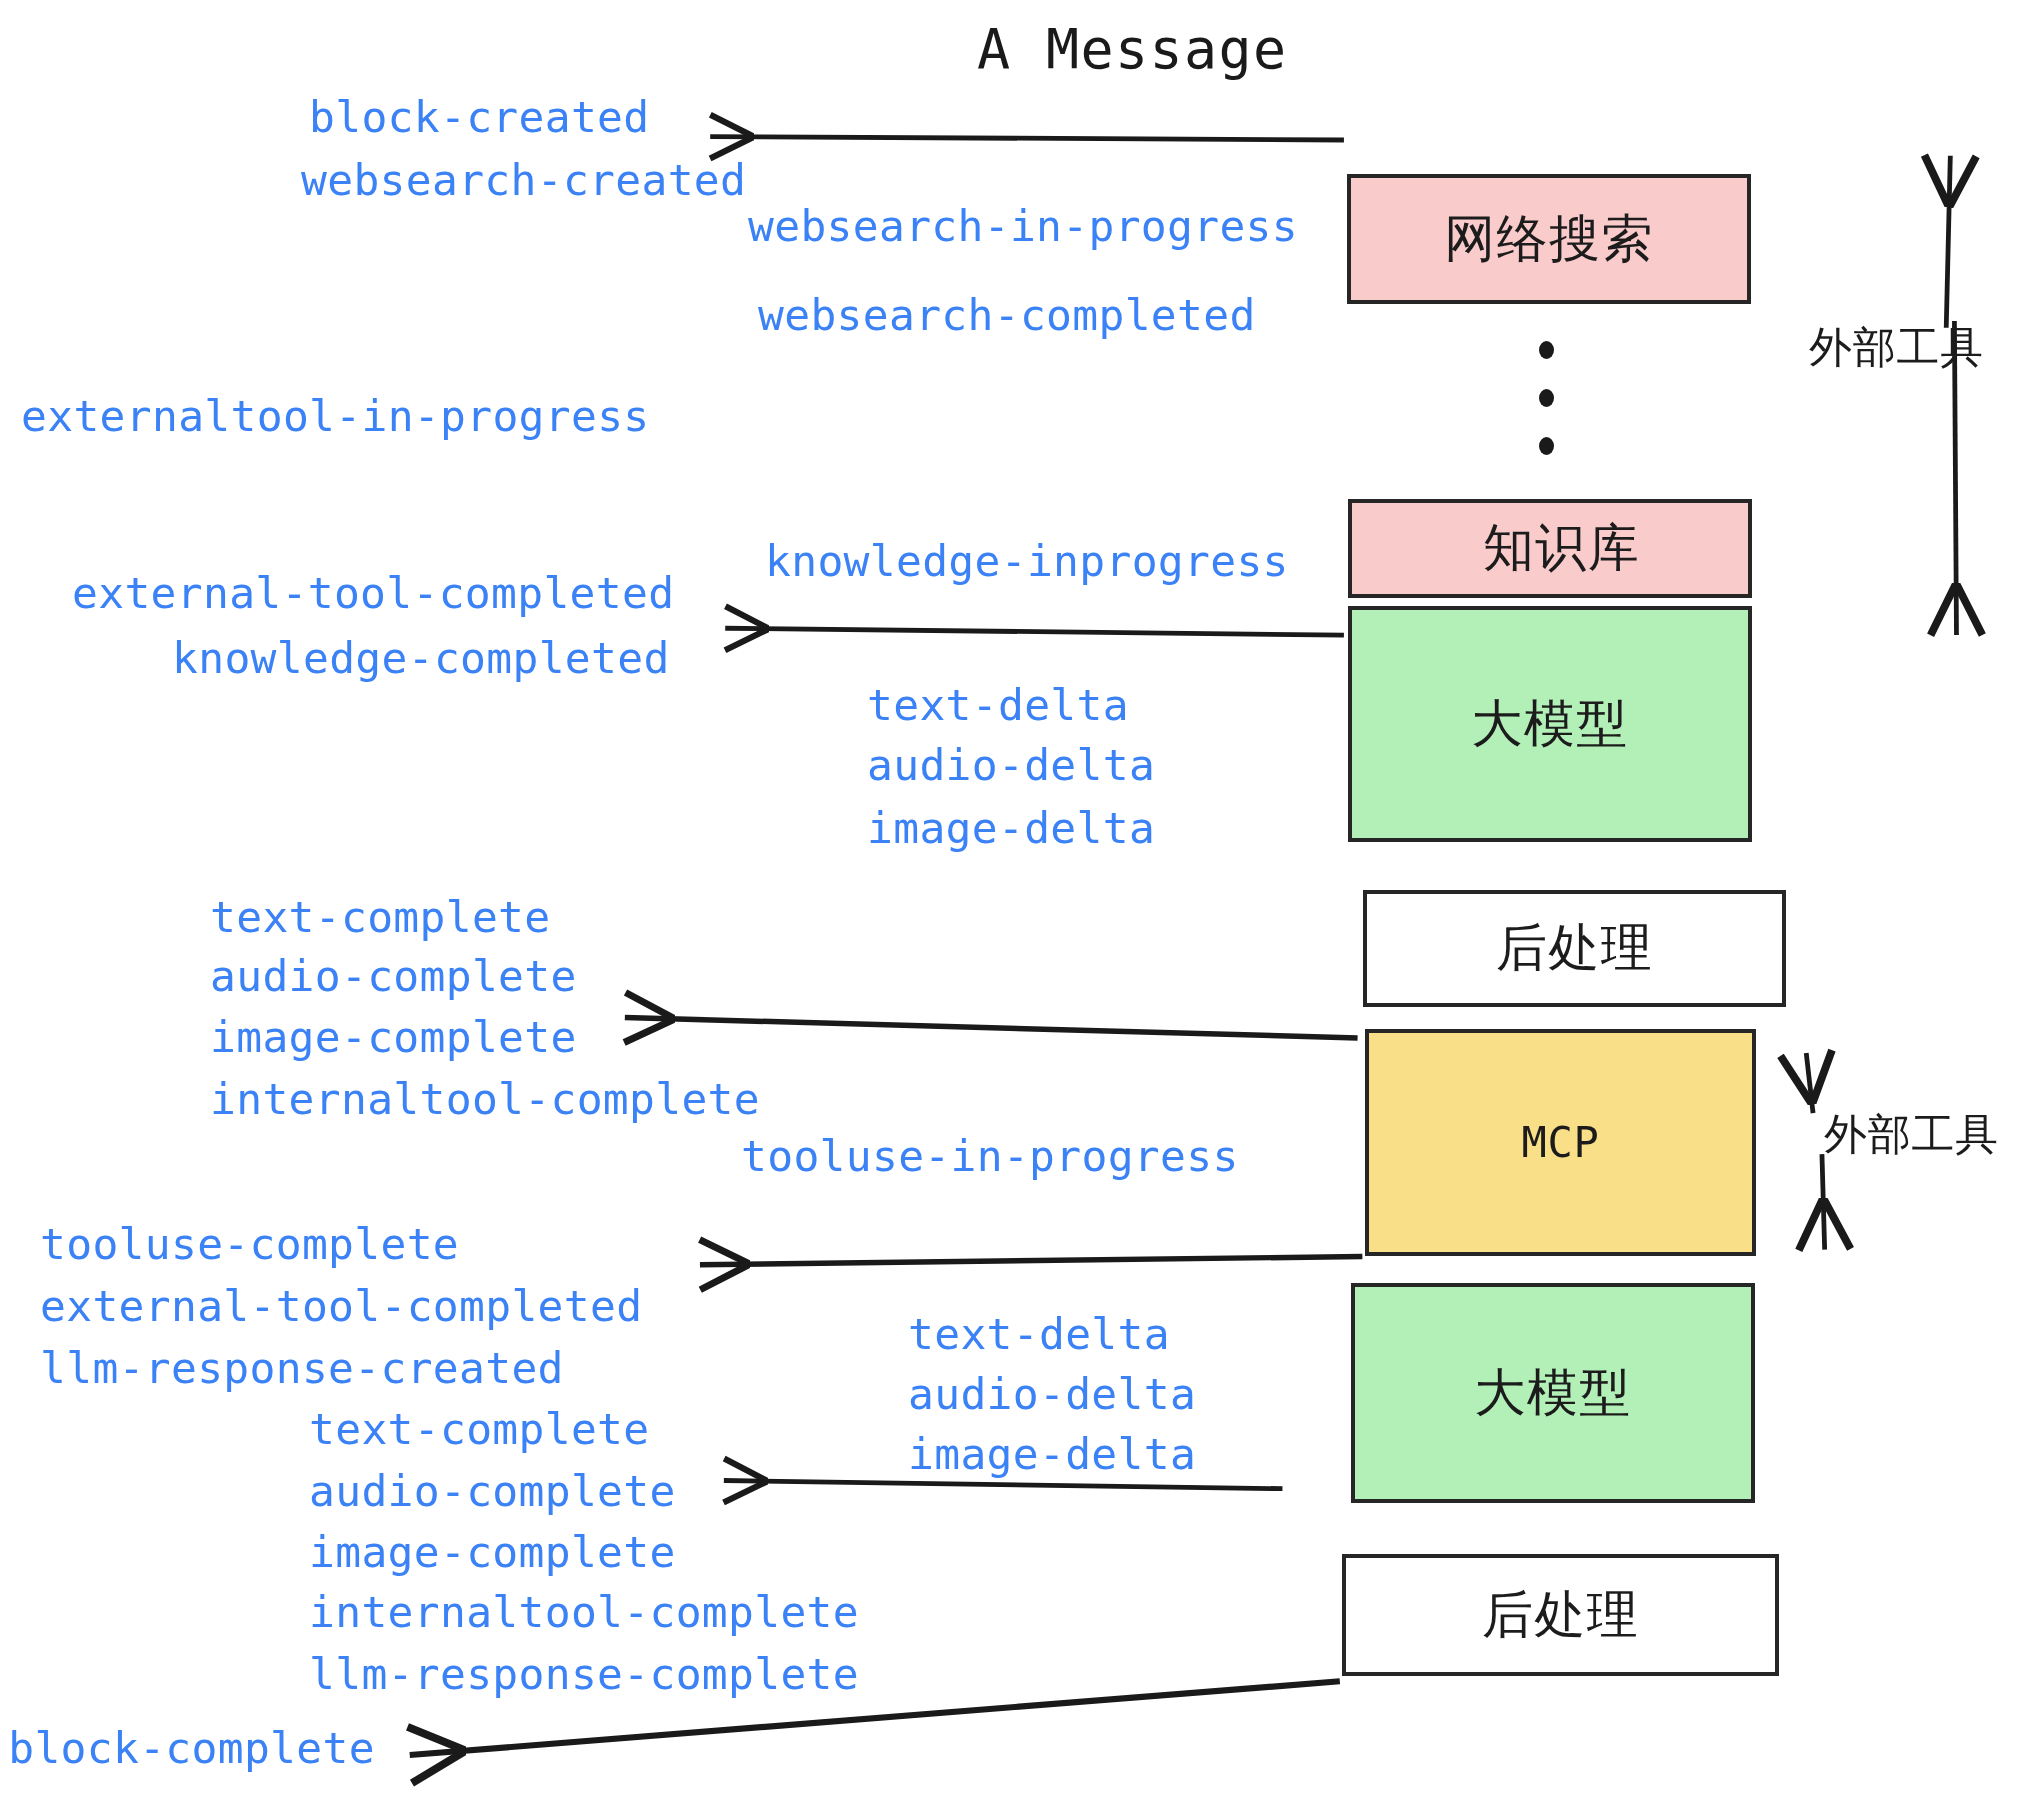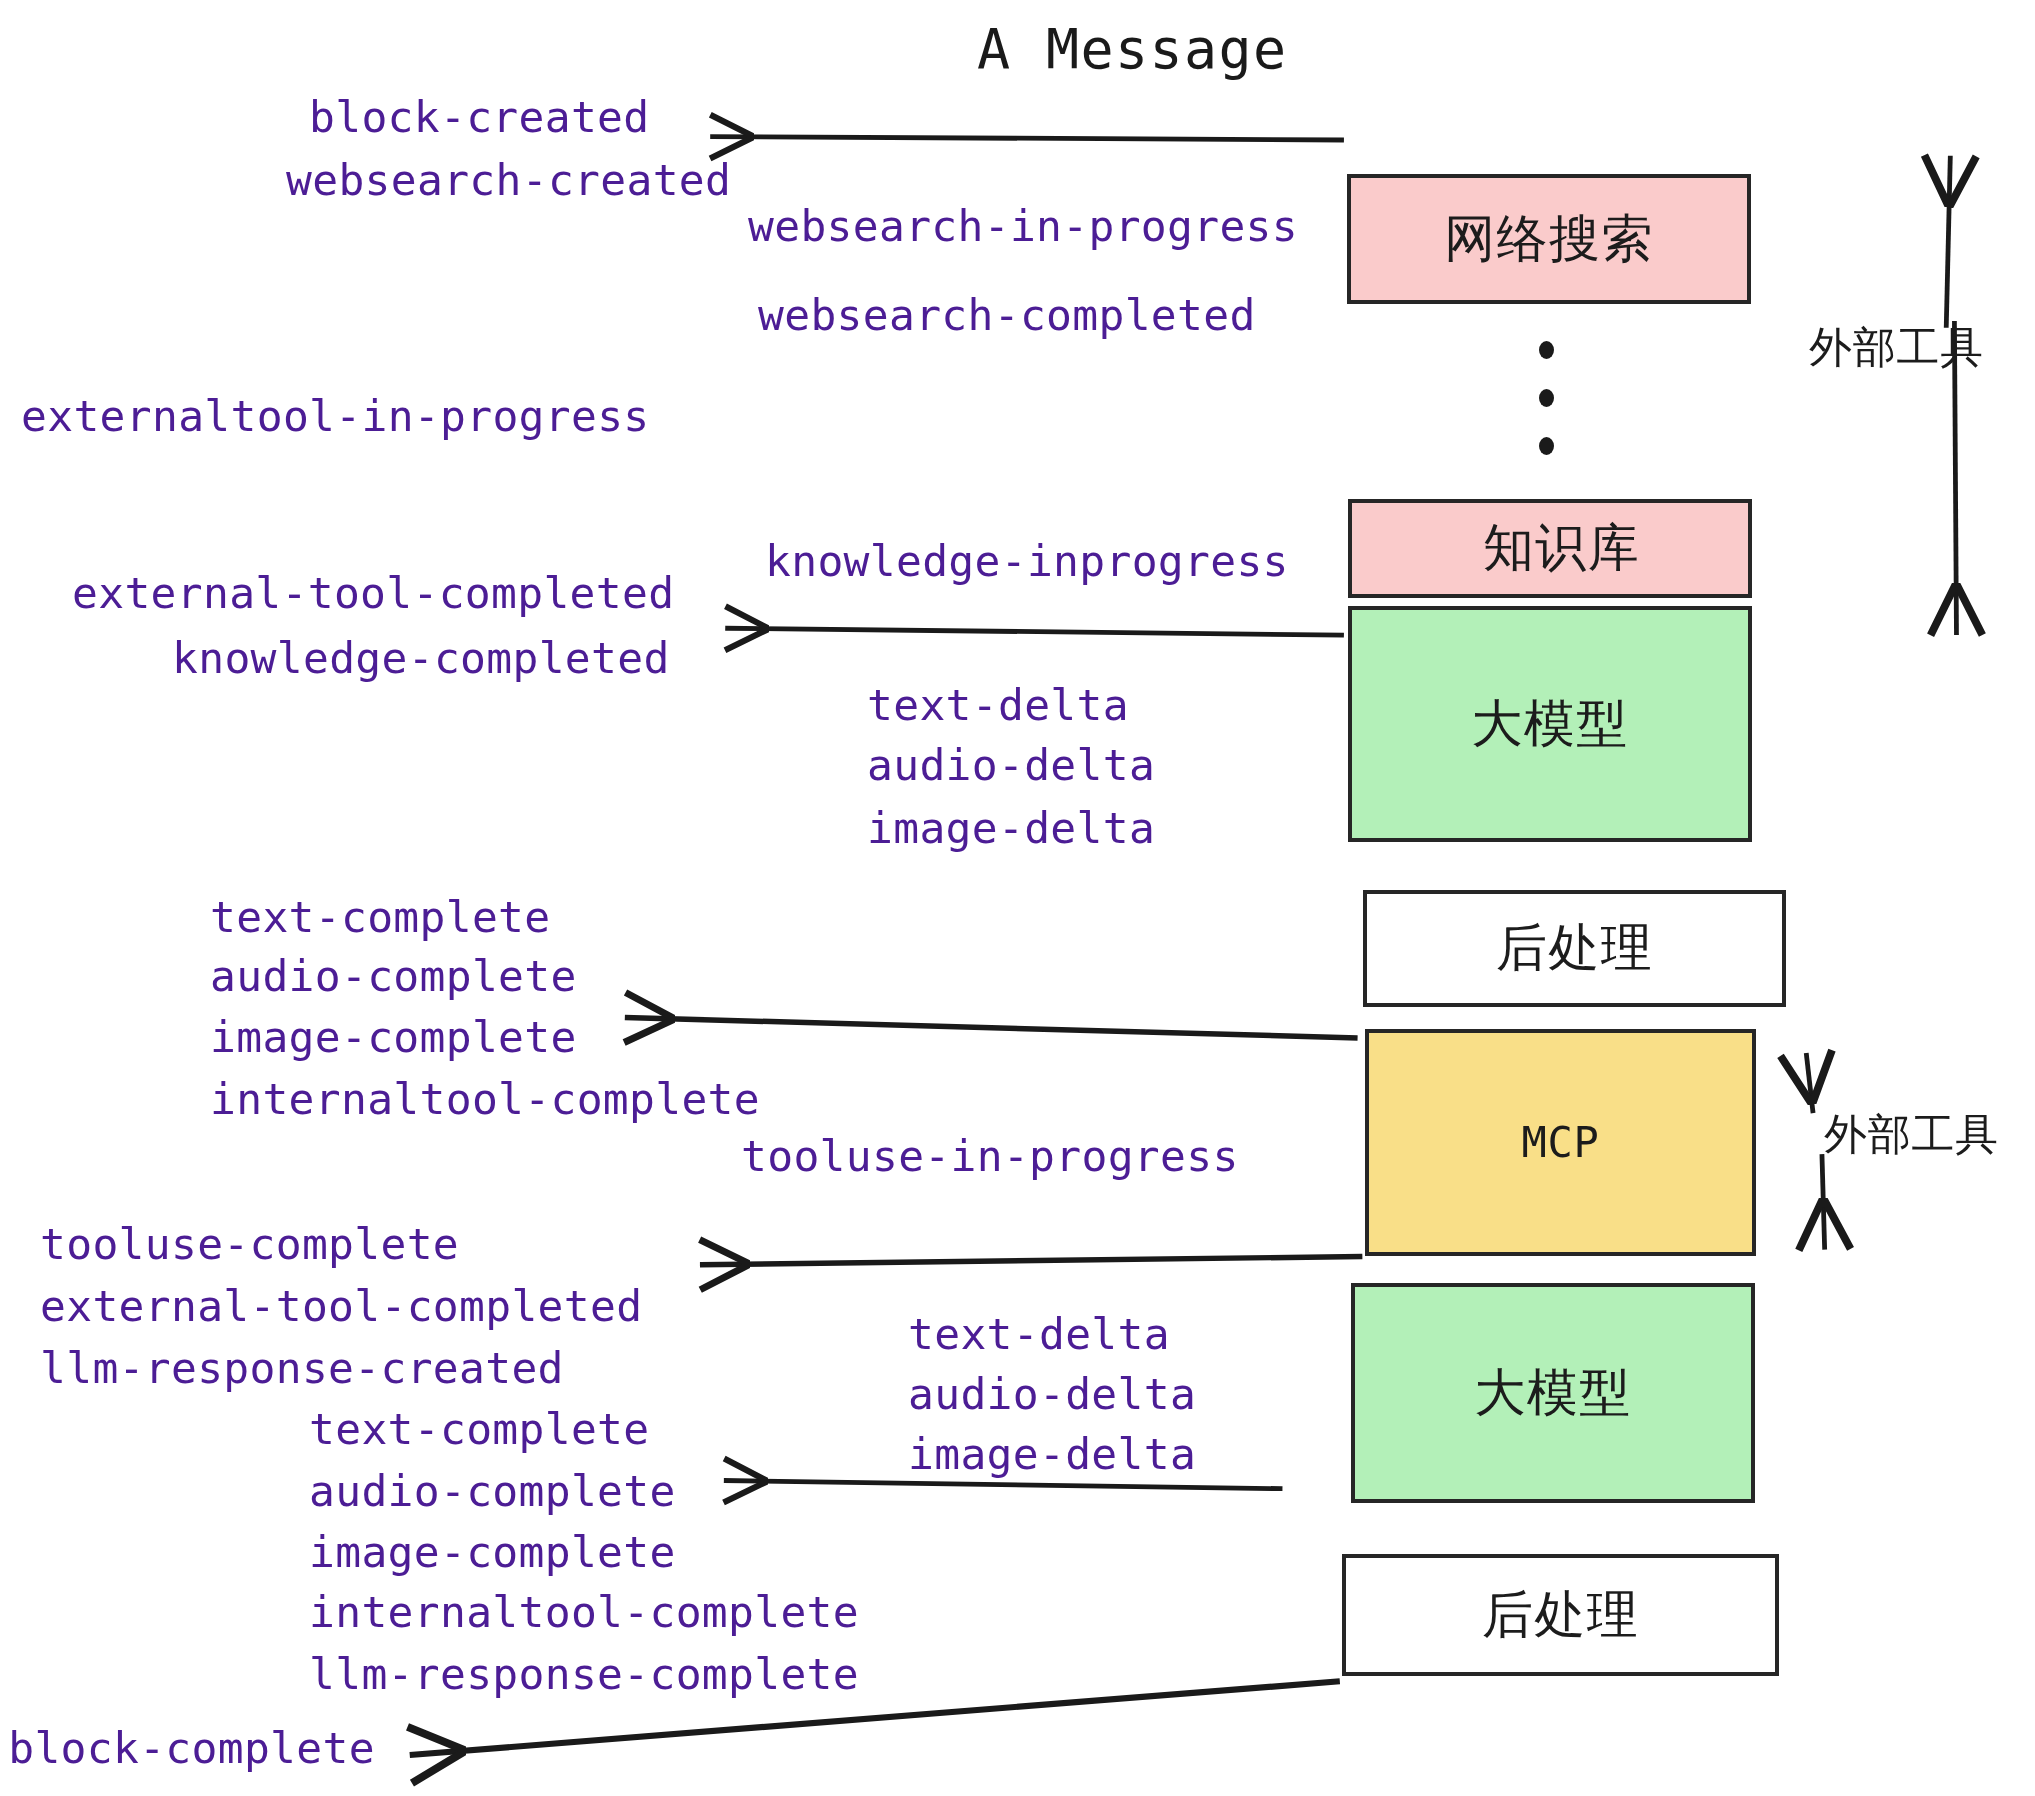--- a/index.html
+++ b/index.html
@@ -14,21 +14,21 @@
     background: #ffffff;
     overflow: hidden;
     font-family: "DejaVu Sans Mono", monospace;
   }
   
   .evt {
     position: absolute;
     font-family: "DejaVu Sans Mono", "Liberation Mono", monospace;
     font-size: 43px;
     line-height: 1;
-    color: #4c1d95;
+    color: #3b82f6;
     white-space: nowrap;
     letter-spacing: 0.3px;
   }
   .title {
     position: absolute;
     font-family: "DejaVu Sans Mono", "Liberation Mono", monospace;
     font-size: 55px;
     line-height: 1;
     color: #1a1a1a;
     white-space: nowrap;
@@ -113,21 +113,21 @@
 
     <line x1="2850" y1="480" x2="2856" y2="228" stroke="#1a1a1a" stroke-width="7" marker-end="url(#ahv)"></line>
     <line x1="2862" y1="470" x2="2865" y2="930" stroke="#1a1a1a" stroke-width="7" marker-end="url(#ahv)"></line>
 
     <line x1="2655" y1="1630" x2="2645" y2="1542" stroke="#1a1a1a" stroke-width="7" marker-end="url(#ahv)"></line>
     <line x1="2668" y1="1690" x2="2672" y2="1830" stroke="#1a1a1a" stroke-width="7" marker-end="url(#ahv)"></line>
   </svg>
 
   <div id="events-layer">
       <div class="evt" style="left: 309px; top: 96px;">block-created</div>
-      <div class="evt" style="left: 286px; top: 159px;">websearch-created</div>
+      <div class="evt" style="left: 301px; top: 159px;">websearch-created</div>
       <div class="evt" style="left: 748px; top: 205px;">websearch-in-progress</div>
       <div class="evt" style="left: 758px; top: 294px;">websearch-completed</div>
       <div class="evt" style="left: 21px; top: 395px;">externaltool-in-progress</div>
       <div class="evt" style="left: 765px; top: 540px;">knowledge-inprogress</div>
       <div class="evt" style="left: 72px; top: 572px;">external-tool-completed</div>
       <div class="evt" style="left: 172px; top: 637px;">knowledge-completed</div>
       <div class="evt" style="left: 867px; top: 684px;">text-delta</div>
       <div class="evt" style="left: 867px; top: 744px;">audio-delta</div>
       <div class="evt" style="left: 867px; top: 807px;">image-delta</div>
       <div class="evt" style="left: 210px; top: 896px;">text-complete</div>

